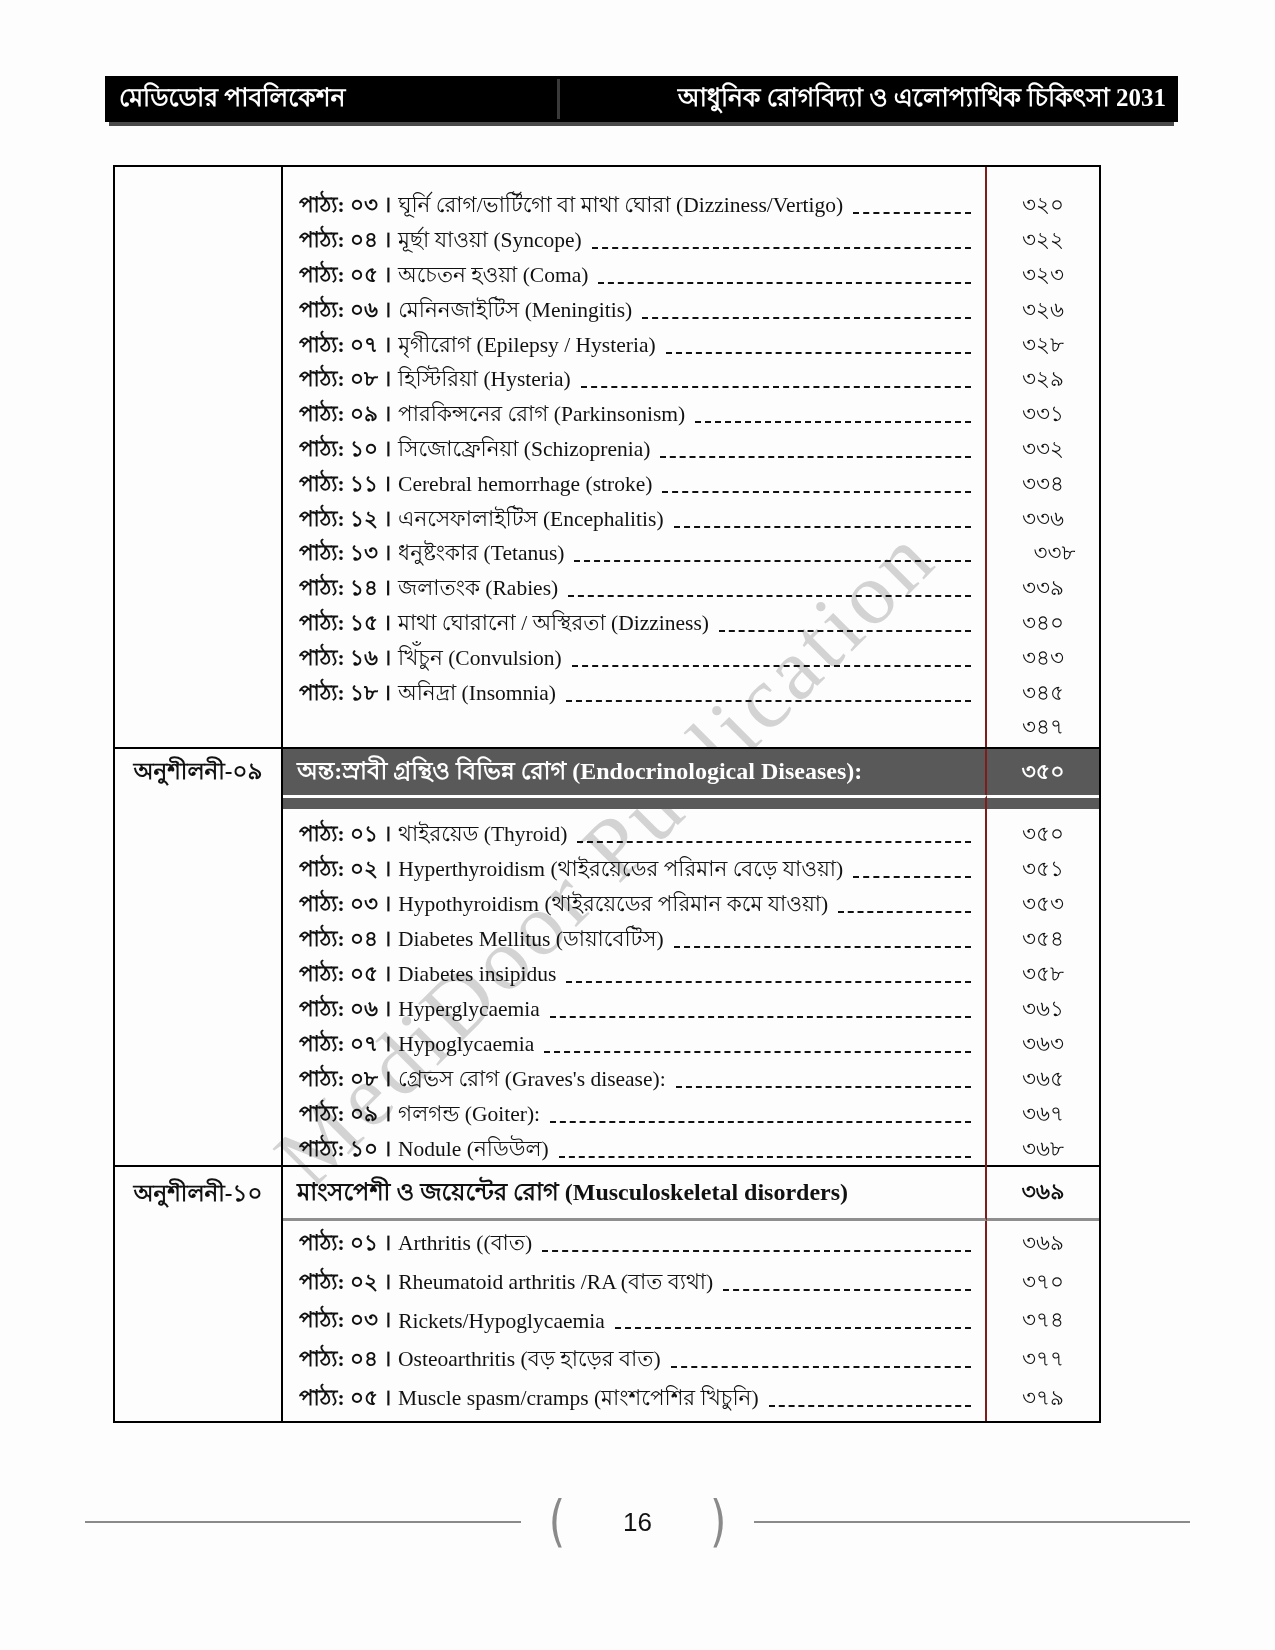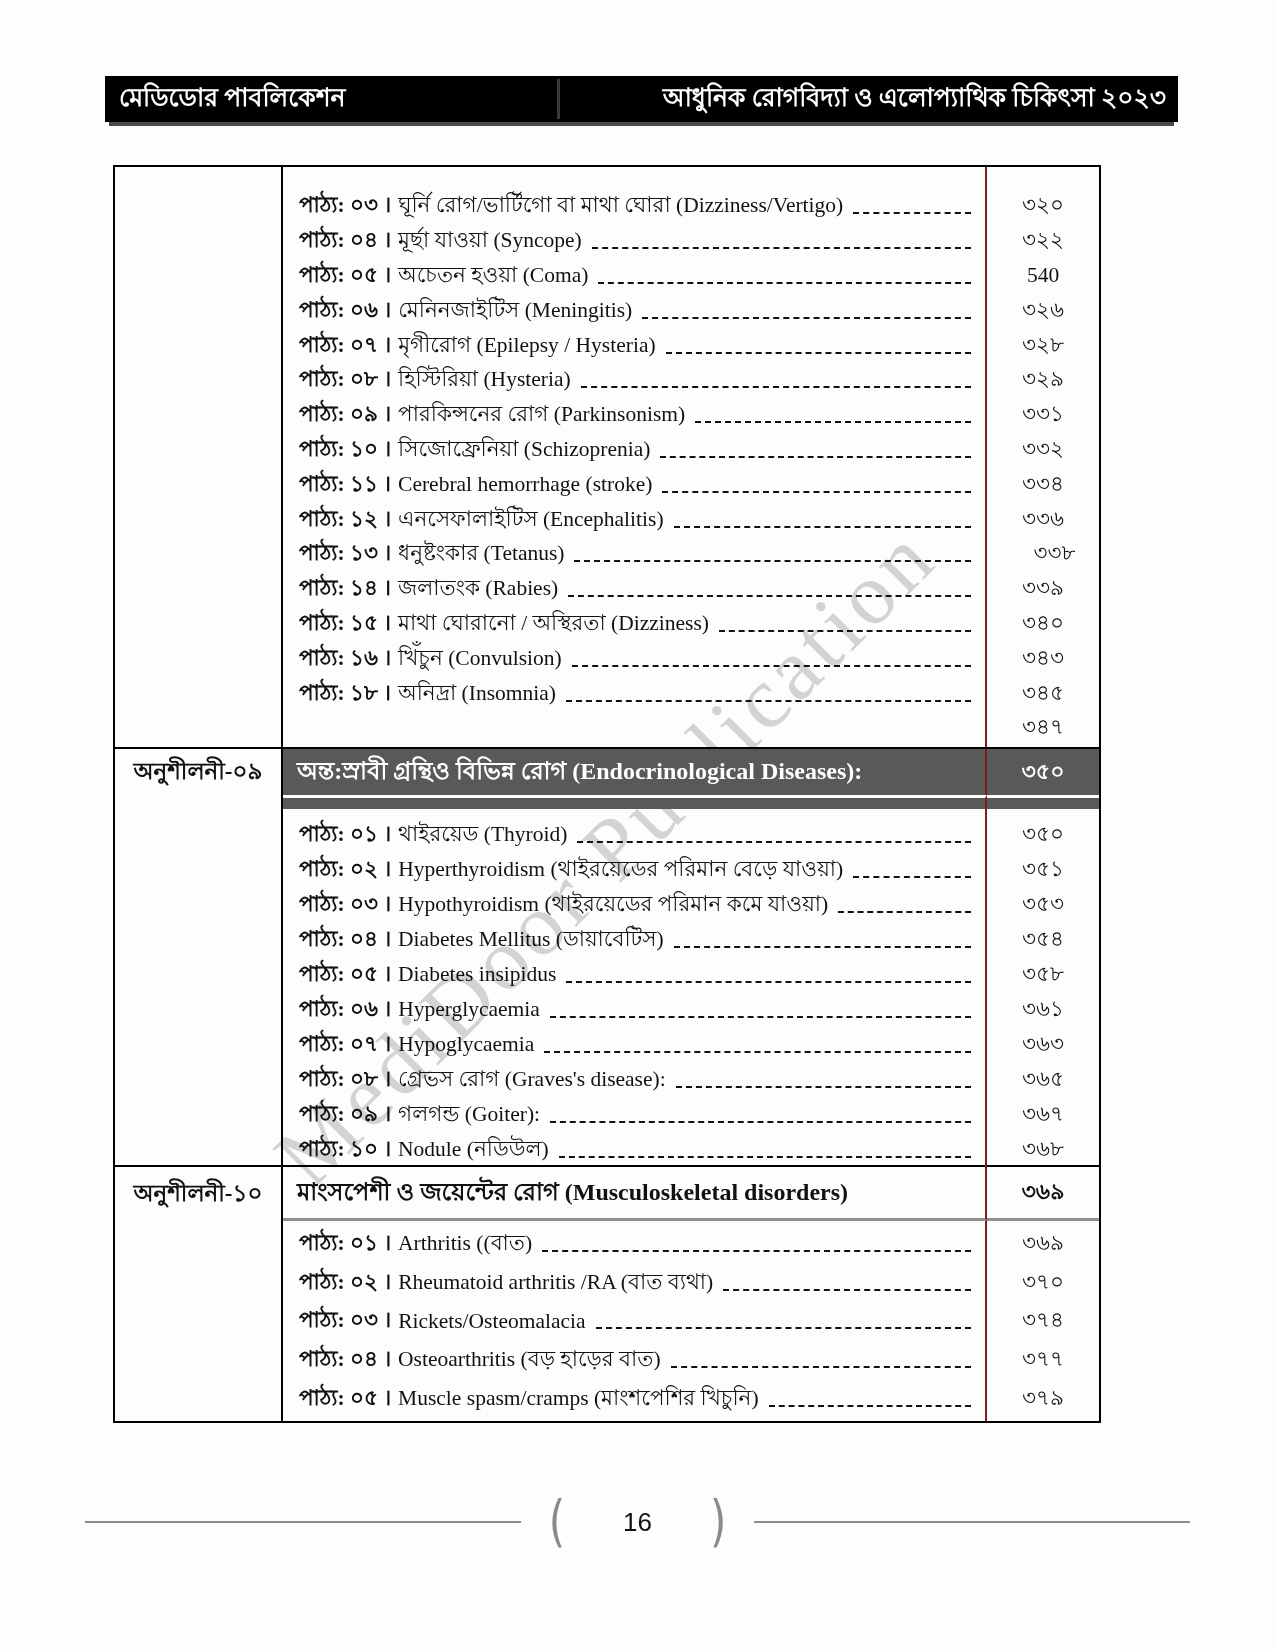--- a/index.html
+++ b/index.html
@@ -62,21 +62,21 @@
     transform:scaleY(1.3);font-family:"DejaVu Sans",sans-serif;
   }
   .fpage{font-size:26px;margin:0 30px;font-family:"Liberation Sans",sans-serif;}
 </style>
 </head>
 <body>
 
 <div class="header-bar">
   <div class="hcell left">মেডিডোর পাবলিকেশন</div>
   <div class="hdivider"></div>
-  <div class="hcell right">আধুনিক রোগবিদ্যা ও এলোপ্যাথিক চিকিৎসা ২০২৩</div>
+  <div class="hcell right">আধুনিক রোগবিদ্যা ও এলোপ্যাথিক চিকিৎসা 2031</div>
 </div>
 
 <div class="watermark">MediDoor Publication</div>
 
 <div class="toc" id="toc">
     <div class="tbody" style="height: 580px;">
       <div class="c c1"></div>
       <div class="c c2 rows" style="padding-top: 22px;">
         <div class="srow" style="height: 34.8px;">
           <span class="rprefix">পাঠ্য: ০৩ ।</span>
@@ -150,21 +150,21 @@
         </div>
         <div class="srow" style="height: 34.8px;">
           <span class="rprefix">পাঠ্য: ১৮ ।</span>
           <span class="rtitle">অনিদ্রা (Insomnia)</span>
           <span class="leader"></span>
         </div>
       </div>
       <div class="c c3 pages" style="padding-top: 22px;">
         <div class="prow" style="height: 34.8px;">৩২০</div>
         <div class="prow" style="height: 34.8px;">৩২২</div>
-        <div class="prow" style="height: 34.8px;">540</div>
+        <div class="prow" style="height: 34.8px;">৩২৩</div>
         <div class="prow" style="height: 34.8px;">৩২৬</div>
         <div class="prow" style="height: 34.8px;">৩২৮</div>
         <div class="prow" style="height: 34.8px;">৩২৯</div>
         <div class="prow" style="height: 34.8px;">৩৩১</div>
         <div class="prow" style="height: 34.8px;">৩৩২</div>
         <div class="prow" style="height: 34.8px;">৩৩৪</div>
         <div class="prow" style="height: 34.8px;">৩৩৬</div>
         <div class="prow" style="height: 34.8px; padding-left: 23px;">৩৩৮</div>
         <div class="prow" style="height: 34.8px;">৩৩৯</div>
         <div class="prow" style="height: 34.8px;">৩৪০</div>
@@ -263,21 +263,21 @@
           <span class="rtitle">Arthritis ((বাত)</span>
           <span class="leader"></span>
         </div>
         <div class="srow" style="height: 38.6px;">
           <span class="rprefix">পাঠ্য: ০২ ।</span>
           <span class="rtitle">Rheumatoid arthritis /RA (বাত ব্যথা)</span>
           <span class="leader"></span>
         </div>
         <div class="srow" style="height: 38.6px;">
           <span class="rprefix">পাঠ্য: ০৩ ।</span>
-          <span class="rtitle">Rickets/Osteomalacia</span>
+          <span class="rtitle">Rickets/Hypoglycaemia</span>
           <span class="leader"></span>
         </div>
         <div class="srow" style="height: 38.6px;">
           <span class="rprefix">পাঠ্য: ০৪ ।</span>
           <span class="rtitle">Osteoarthritis (বড় হাড়ের বাত)</span>
           <span class="leader"></span>
         </div>
         <div class="srow" style="height: 38.6px;">
           <span class="rprefix">পাঠ্য: ০৫ ।</span>
           <span class="rtitle">Muscle spasm/cramps (মাংশপেশির খিচুনি)</span>

